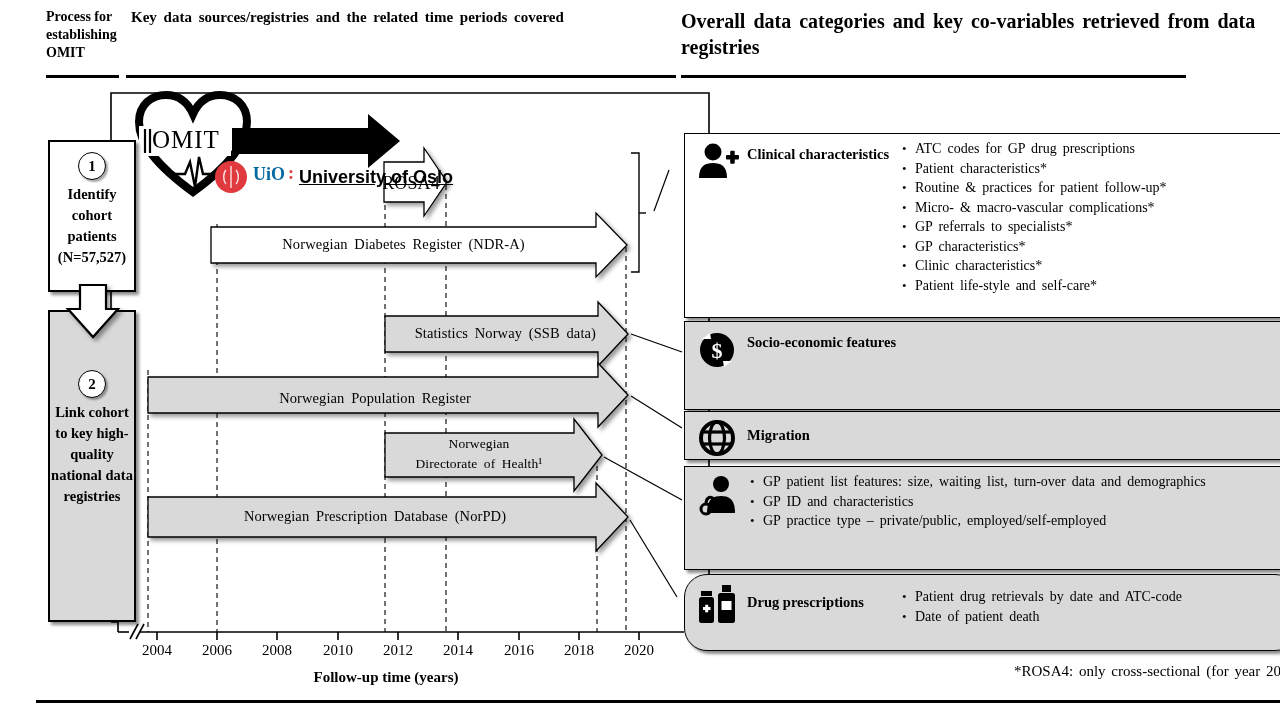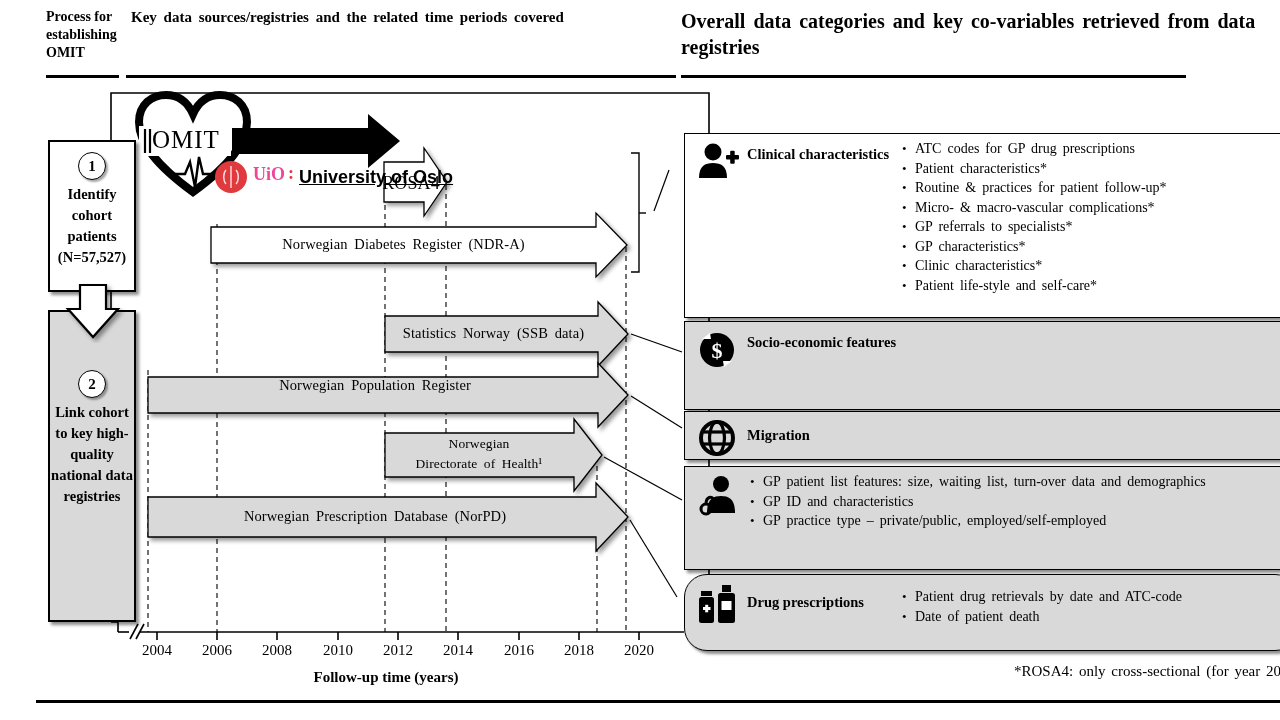--- a/index.html
+++ b/index.html
@@ -26,27 +26,27 @@
   #pbox2{left:12px;top:310px;width:84px;height:308px;background:#d9d9d9;z-index:2;}
   .stepcircle{width:26px;height:26px;border:1.6px solid #000;border-radius:50%;
         margin:10px auto 4px auto;background:#fff;box-shadow:2px 2px 2px rgba(0,0,0,0.35);
         font-size:15px;font-weight:bold;line-height:26px;text-align:center;}
   #pbox2 .stepcircle{margin-top:58px;}
   #down-arrow{left:22px;top:283px;z-index:4;}
   
   .tl-label{position:absolute;text-align:center;font-size:14.5px;z-index:6;word-spacing:3px;letter-spacing:0.1px;}
   #lbl-rosa4{left:344px;top:173px;width:62px;font-size:18px;word-spacing:0;}
   #lbl-ndr{left:180px;top:236px;width:375px;}
-  #lbl-ssb{left:355px;top:325px;width:205px;}
-  #lbl-pop{left:120px;top:377px;width:438px;}
+  #lbl-ssb{left:355px;top:325px;width:205px;text-align:right;}
+  #lbl-pop{left:120px;top:390px;width:438px;}
   #lbl-dir{left:352px;top:434px;width:182px;font-size:13.5px;line-height:1.45;}
   #lbl-norpd{left:120px;top:508px;width:438px;}
   
   #omit-text{left:116px;top:126px;width:80px;font-size:25px;letter-spacing:1px;z-index:6;}
-  #uio-short{left:217px;top:164px;font-size:18px;font-weight:bold;color:#ec4899;z-index:6;}
+  #uio-short{left:217px;top:164px;font-size:18px;font-weight:bold;color:#0369a1;z-index:6;}
   #uio-colon{left:252px;top:163px;font-size:18px;font-weight:bold;color:#e0393e;z-index:6;}
   #uio-name{left:263px;top:167px;font-size:18px;font-weight:bold;z-index:6;
             font-family:"Liberation Sans",sans-serif;text-decoration:underline;}
   
   .year{position:absolute;top:642px;transform:translateX(-50%);font-size:15px;z-index:6;}
   #axis-label{left:230px;top:669px;width:240px;text-align:center;font-weight:bold;font-size:15px;z-index:6;}
   
   .cat{left:648px;width:614px;background:#d9d9d9;border:1.6px solid #000;
        box-shadow:3px 3px 3px rgba(0,0,0,0.45);z-index:5;display:flex;box-sizing:border-box;}
   .cat.white{background:#fff;}

